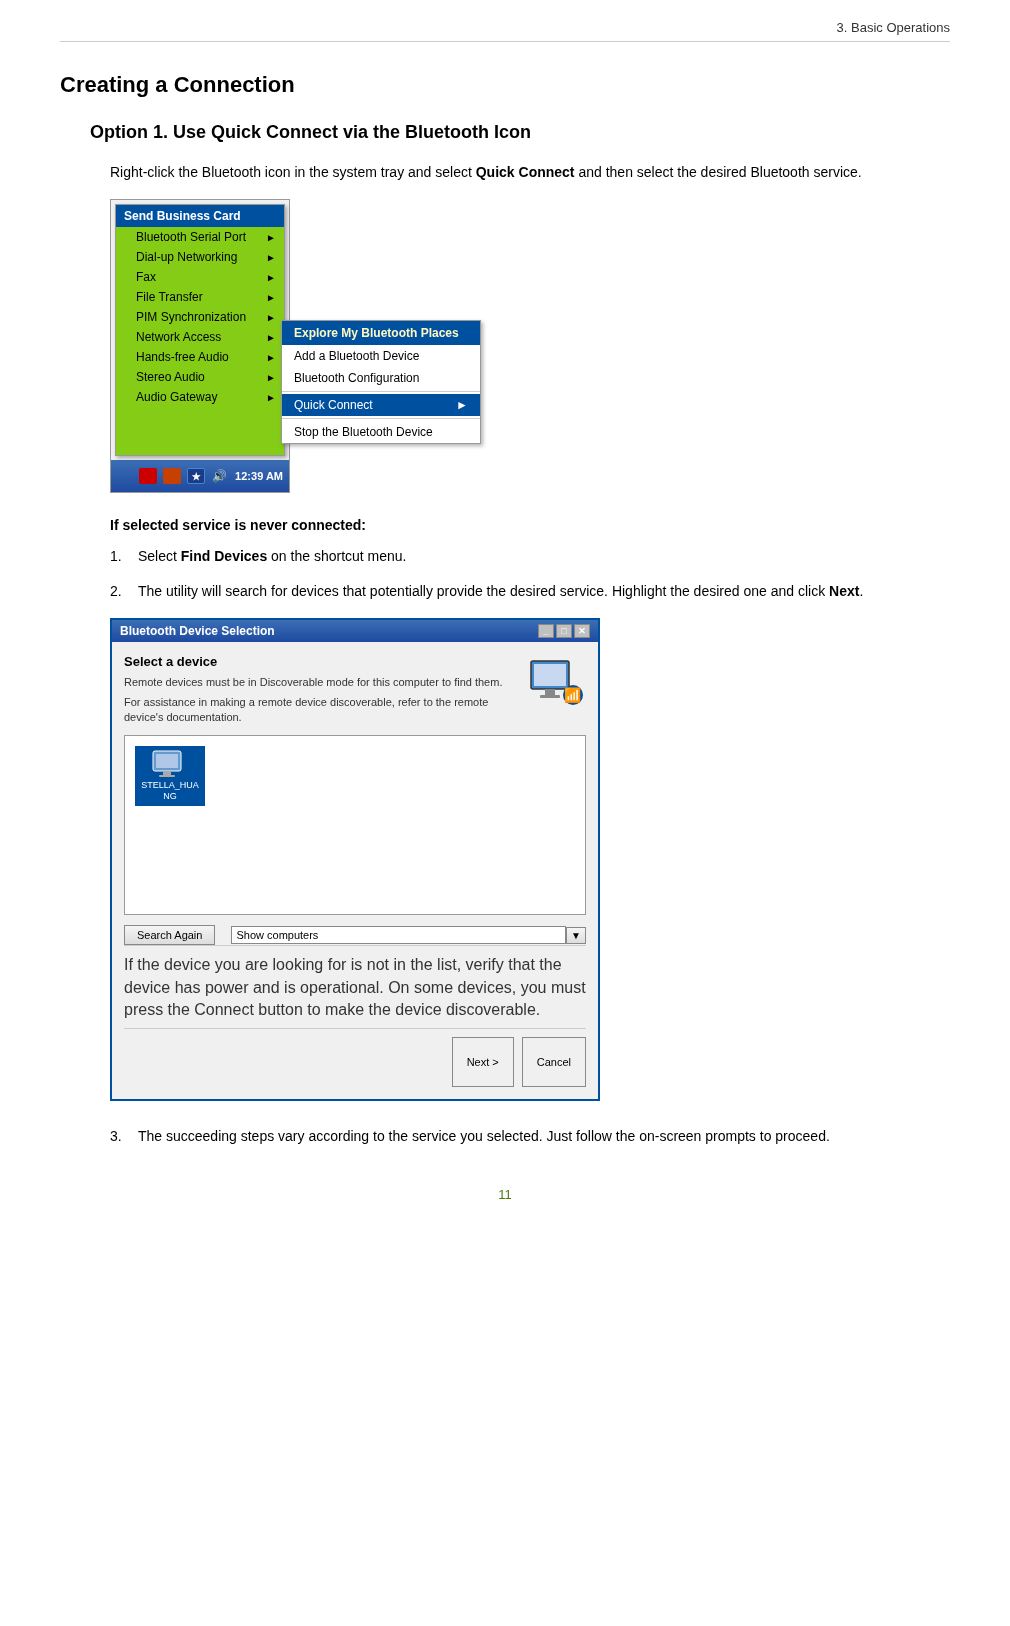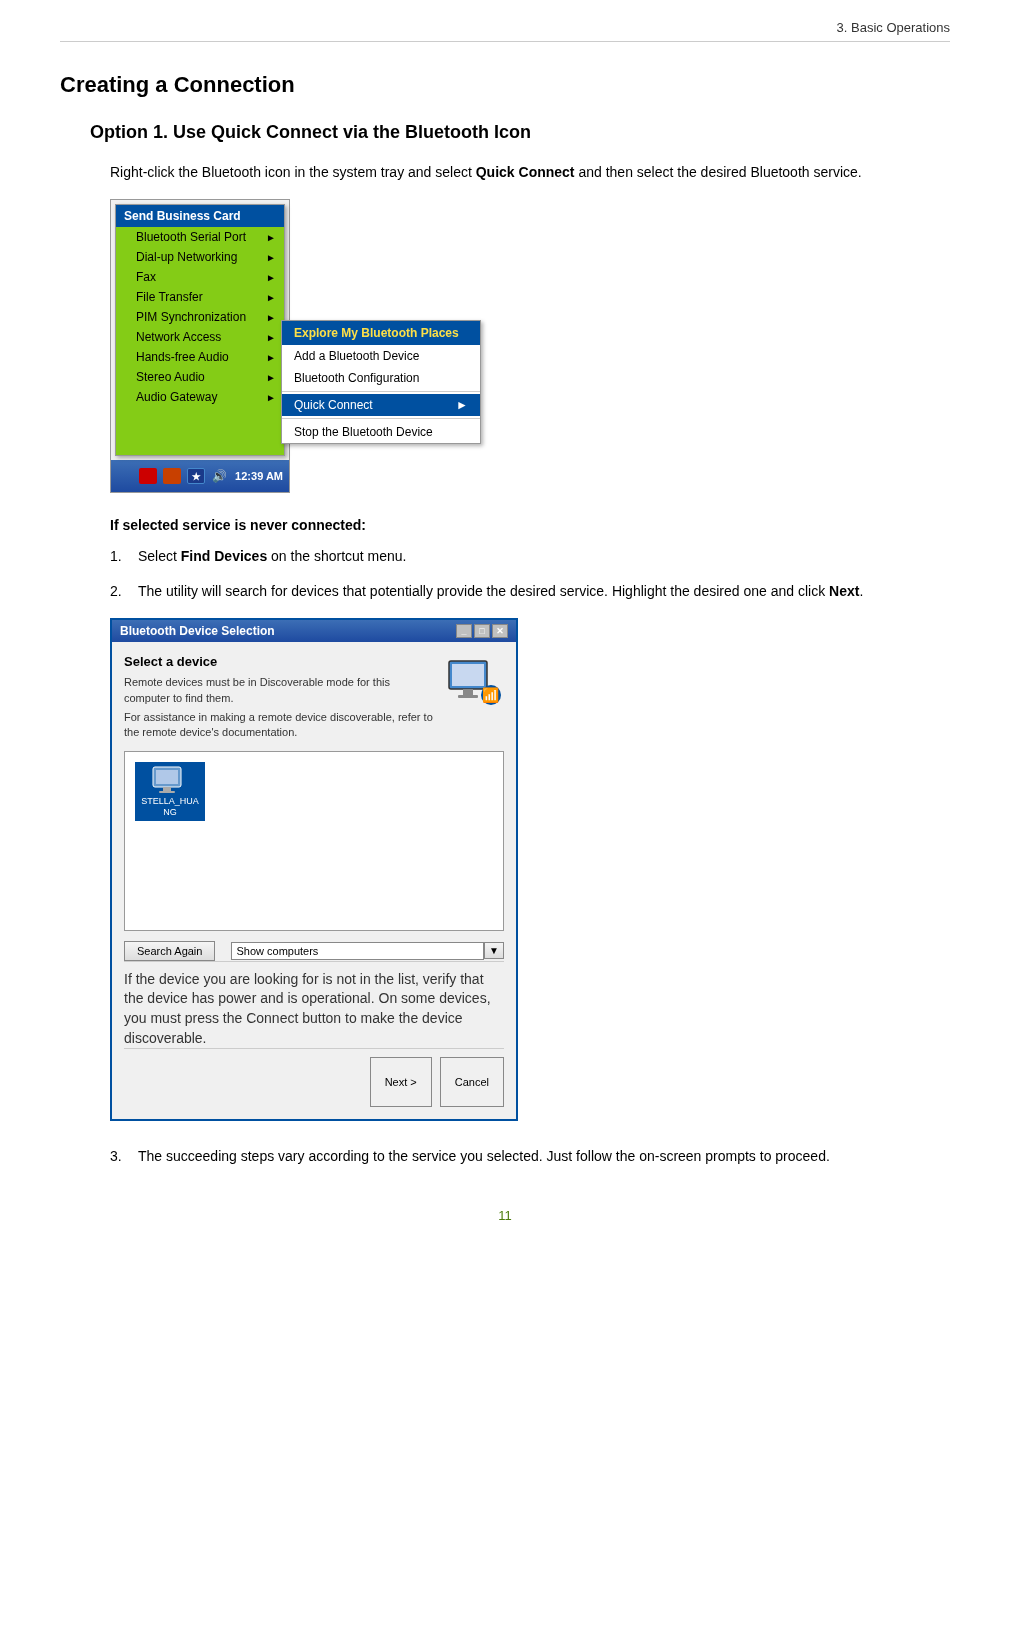--- a/index.html
+++ b/index.html
@@ -131,40 +131,40 @@
     }
 
     .ctx-submenu-item {
       padding: 4px 12px;
       white-space: nowrap;
       cursor: default;
     }
 
     .ctx-submenu-item.bold-blue {
       background: #0050a0;
-      color: #fde047;
+      color: #fef9c3;
       font-weight: bold;
       padding: 5px 12px;
     }
 
     .ctx-submenu-item.highlighted {
       background: #0050a0;
       color: #fff;
     }
 
     .ctx-submenu-divider {
       height: 1px;
       background: #ccc;
       margin: 2px 0;
     }
 
     
     .dialog-wrapper {
       border: 2px solid #0050a0;
-      width: 408px;
+      width: 490px;
       background: #f0f0f0;
       font-size: 12px;
     }
 
     .dialog-titlebar {
       background: linear-gradient(to bottom, #3c6eb5, #1e4aa0);
       color: #fff;
       font-size: 12px;
       font-weight: bold;
       padding: 4px 8px;
@@ -269,25 +269,25 @@
     }
 
     .dialog-select-arrow {
       border: 1px solid #888;
       background: linear-gradient(to bottom, #f5f5f5, #ddd);
       padding: 2px 4px;
       font-size: 10px;
     }
 
     .dialog-note {
-      font-size: 14px;
+      font-size: 16px;
       color: #333;
       border-top: 1px solid #ccc;
       padding-top: 8px;
-      margin-bottom: 0;
+      margin-bottom: 6px;
       line-height: 1.4;
     }
 
     .dialog-footer {
       display: flex;
       justify-content: flex-end;
       gap: 8px;
       border-top: 1px solid #ccc;
       padding-top: 8px;
     }

